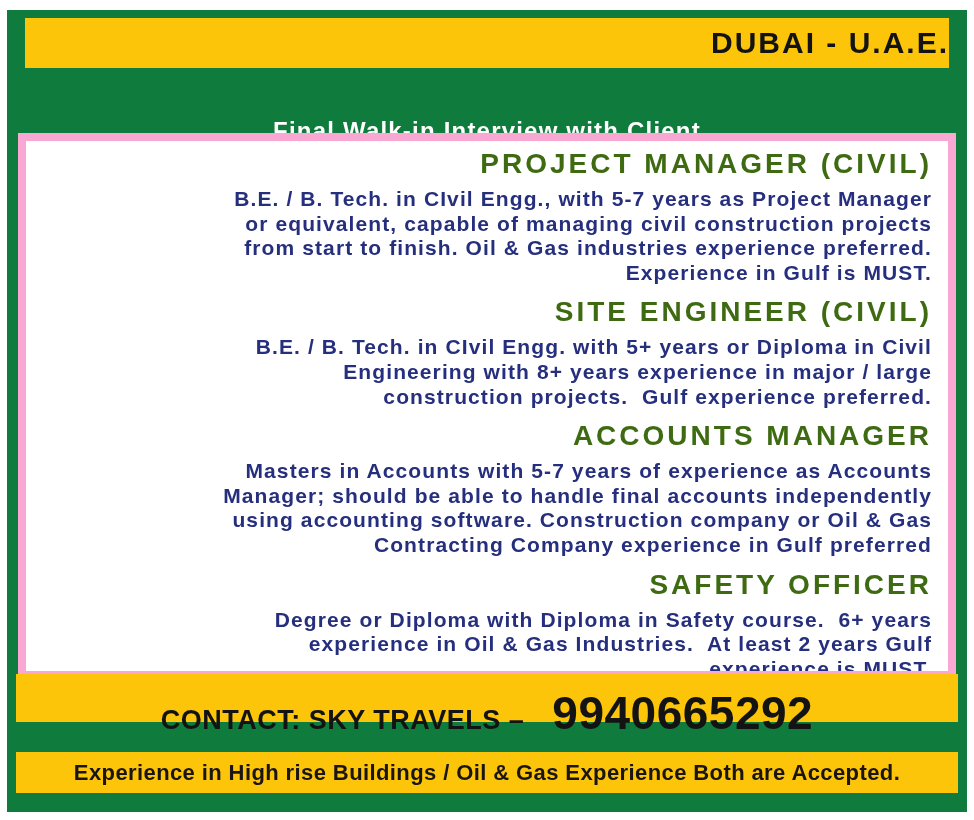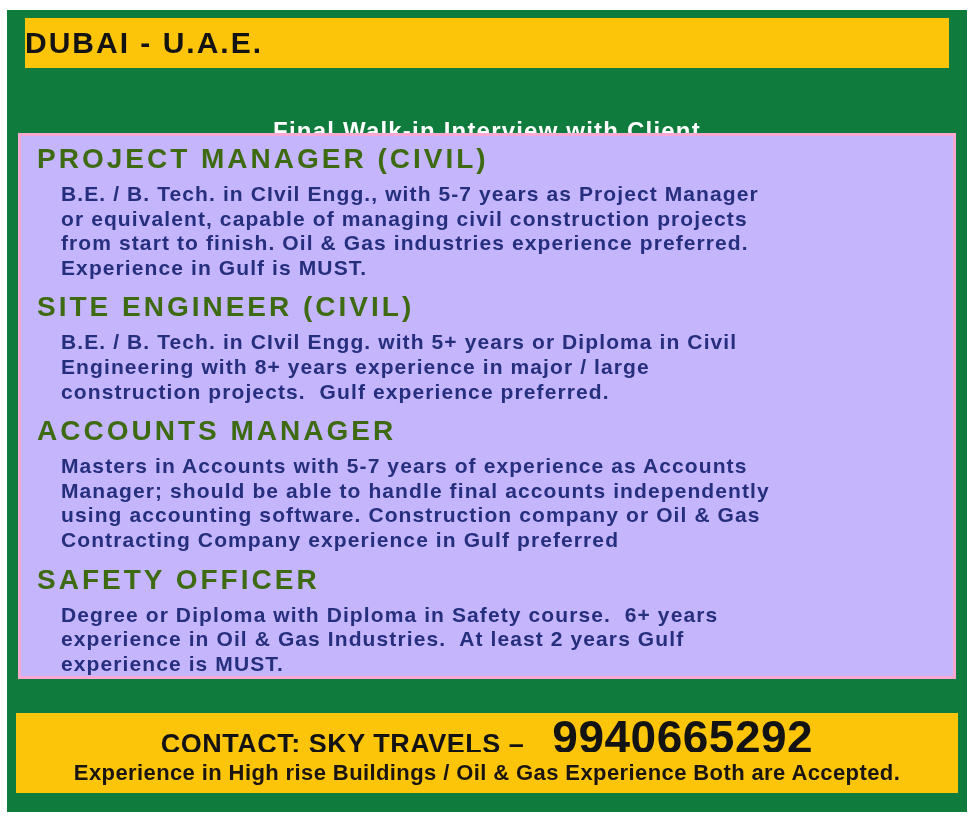--- a/index.html
+++ b/index.html
@@ -12,53 +12,54 @@
   }
   .page { position: absolute; inset: 0; background: #ffffff; }
   .frame {
     position: absolute; left: 7px; top: 10px;
     width: 960px; height: 802px;
     background: #0f7b3c;
   }
   .title-band {
     position: absolute; left: 18px; right: 18px; top: 8px; height: 50px;
     background: #fcc50a;
-    display: flex; align-items: center; justify-content: flex-start;
+    display: flex; align-items: center; justify-content: flex-end;
   }
   .title-text {
     font-size: 30px; font-weight: 700; letter-spacing: 2px; color: #131313;
   }
   .notice {
     position: absolute; left: 0; right: 0; top: 71px;
     text-align: center; color: #ffffff;
     font-size: 24px; font-weight: 700; line-height: 30px; letter-spacing: 1.2px; margin-top: 35px;
   }
   .panel {
     position: absolute; left: 11px; right: 11px; top: 123px; height: 546px;
-    background: #c4b5fd; border: 3px solid #f9a8d4;
+    background: #ffffff; border: 8px solid #f9a8d4;
     padding: 6px 16px;
     overflow: hidden;
+    text-align: right;
   }
   .job-title {
     color: #3e6b12; font-size: 28px; font-weight: 700;
     letter-spacing: 3px; line-height: 30px;
     margin: 12px 0 8px 0;
   }
   .job:first-child .job-title { margin-top: 2px; }
   .job-desc {
     color: #252f7d; font-size: 21px; font-weight: 700;
     letter-spacing: 1.1px; line-height: 24.6px;
     white-space: pre-wrap;
     margin-left: 24px;
   }
   .contact-band {
-    position: absolute; left: 9px; right: 9px; top: 703px; height: 48px;
+    position: absolute; left: 9px; right: 9px; top: 664px; height: 48px;
     background: #fcc50a;
     display: flex; align-items: baseline; justify-content: center;
-    gap: 28px; padding-top: 5px;
+    gap: 28px; padding-top: 20px;
   }
   .contact-label { font-size: 27px; font-weight: 700; color: #131313; line-height: 38px; letter-spacing: 0.5px; }
   .contact-phone { font-size: 46px; font-weight: 700; color: #131313; line-height: 38px; letter-spacing: 0.5px; }
   .footer-band {
     position: absolute; left: 9px; right: 9px; top: 742px; height: 41px;
     background: #fcc50a;
     display: flex; align-items: center; justify-content: center;
   }
   .footer-text {
     font-size: 22px; font-weight: 700; color: #1a1511; letter-spacing: 0.4px;

